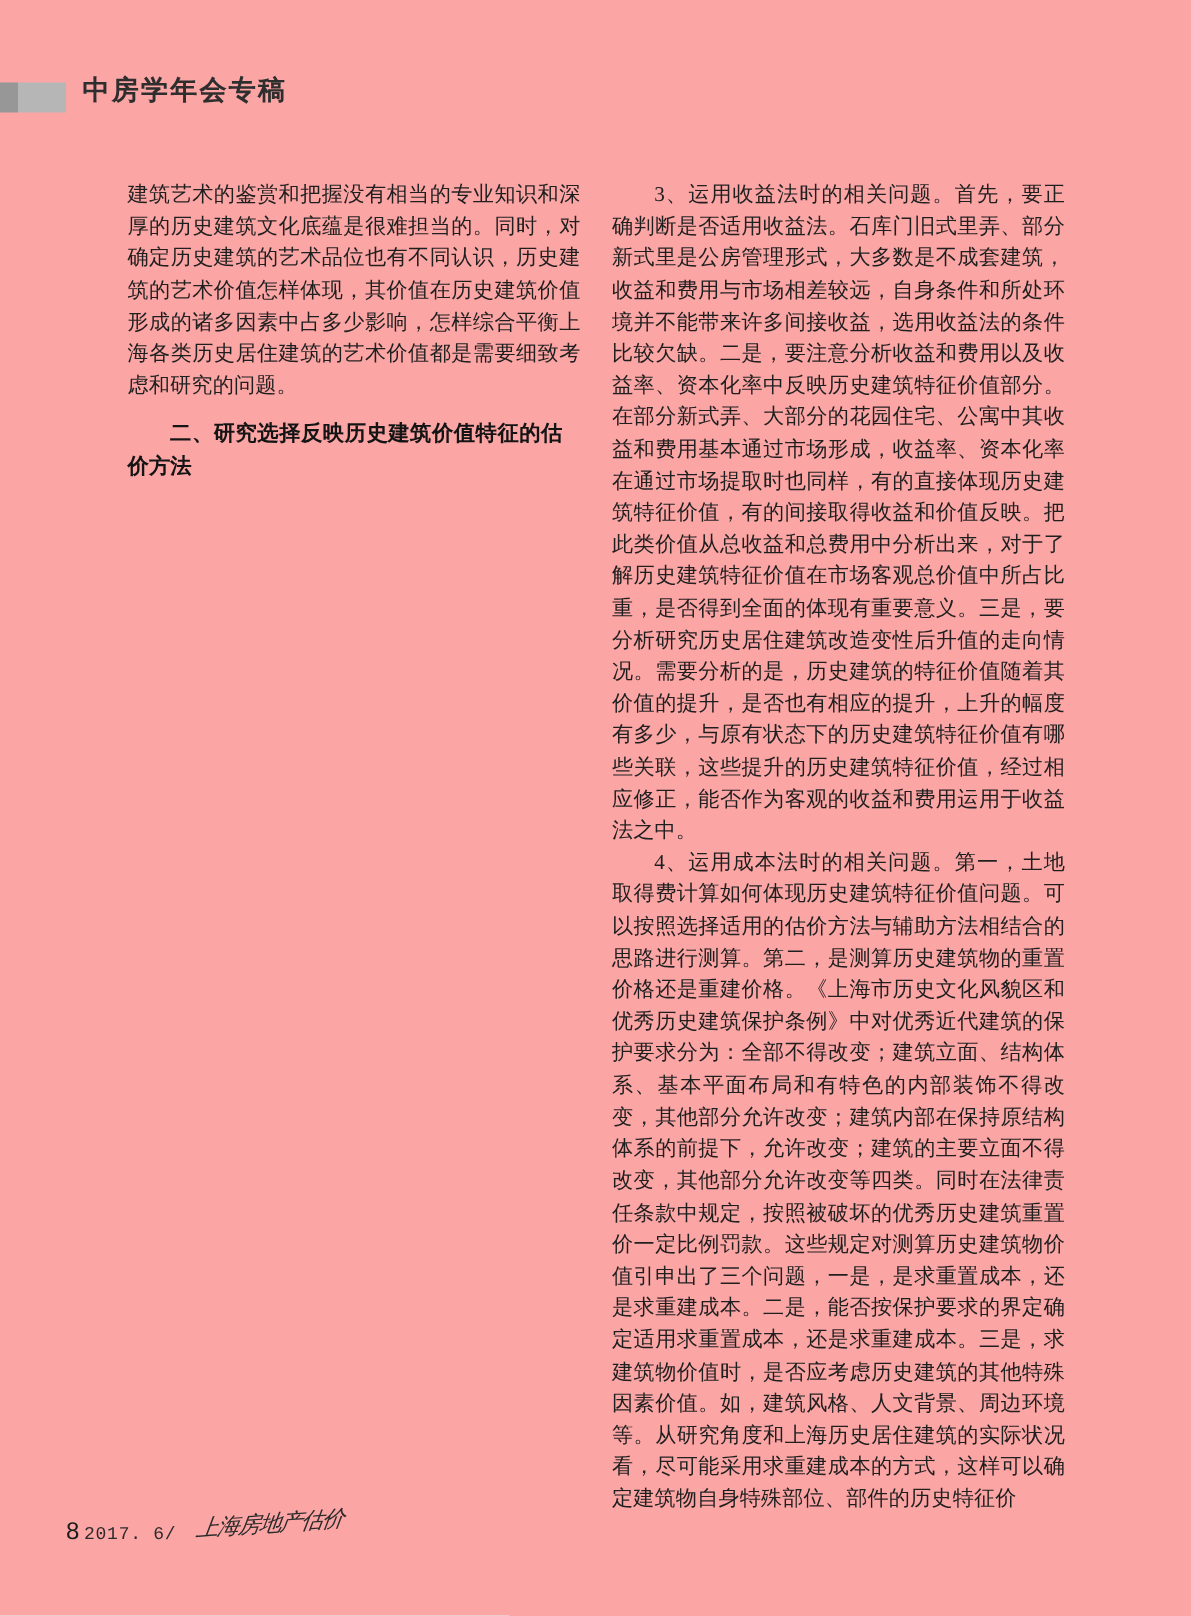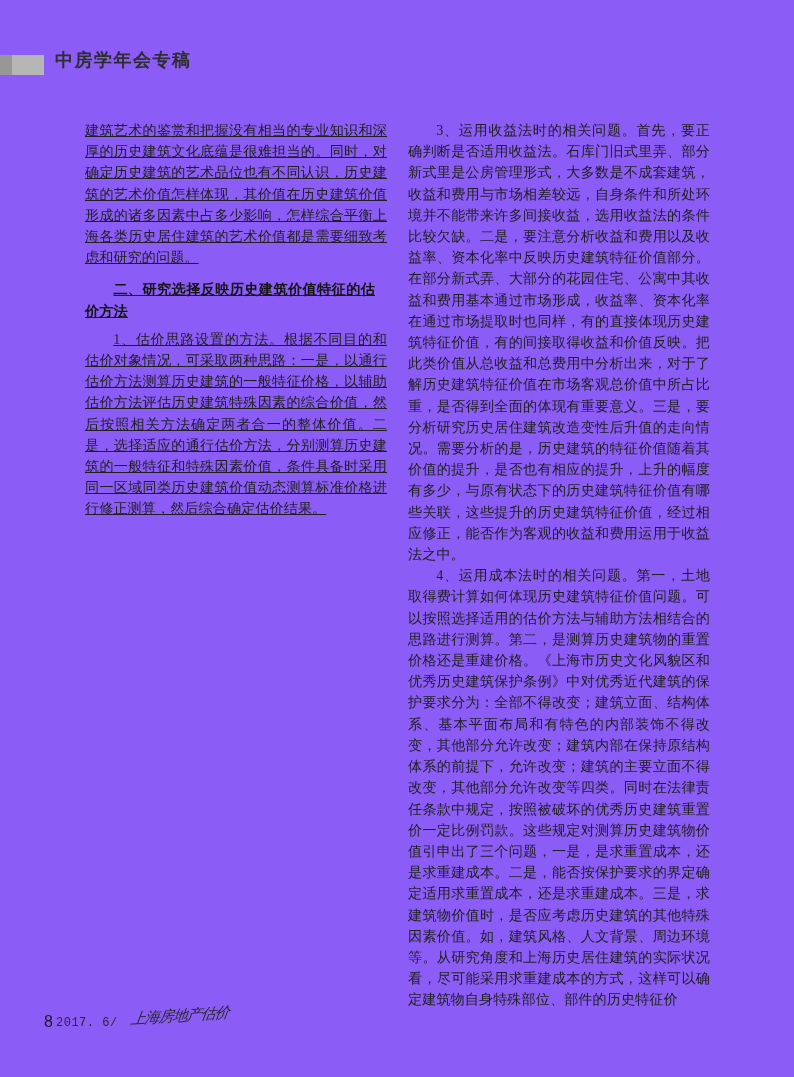--- a/index.html
+++ b/index.html
@@ -1,20 +1,20 @@
 <!DOCTYPE html>
 <html><head>
 <meta charset="utf-8">
 <style>
   html,body{margin:0;padding:0;background:#e8e8e8;}
   .page{
     position:relative;
     width:794px;height:1077px;
     margin:0 auto;
-    background:#8b5cf6;
+    background:#fca5a5;
     overflow:hidden;
     font-family:"Liberation Serif", serif;
     color:#1f1f1f;
   }
   
   .header-bar{
     position:absolute;left:0;top:55px;
     width:44px;height:20px;
     background:linear-gradient(to right,#979797 0px,#979797 12px,#b6b6b6 12px,#b6b6b6 44px);
   }
@@ -30,21 +30,21 @@
   .col{
     position:absolute;top:120px;
     width:302px;
     font-size:14.1px;
     line-height:21.2px;
     text-align:justify;
     text-justify:inter-character;
     word-break:break-all;
     letter-spacing:0.1px;
   }
-  .col-left{left:85px;text-decoration:underline;}
+  .col-left{left:85px;}
   .col-right{left:408px;}
   .col p{margin:0;text-indent:2em;}
   .col p.noindent{text-indent:0;}
   .section-heading{
     margin:11px 12px 7px 0;
     font-family:"Liberation Sans", sans-serif;
     font-size:14.2px;font-weight:bold;
     line-height:21.2px;
     text-indent:2em;
     color:#141414;
@@ -76,21 +76,20 @@
 <body>
 
 <div class="page">
 
   <div class="header-bar"></div>
   <h1 class="header-title">中房学年会专稿</h1>
 
   <div class="col col-left">
     <p class="noindent">建筑艺术的鉴赏和把握没有相当的专业知识和深厚的历史建筑文化底蕴是很难担当的。同时，对确定历史建筑的艺术品位也有不同认识，历史建筑的艺术价值怎样体现，其价值在历史建筑价值形成的诸多因素中占多少影响，怎样综合平衡上海各类历史居住建筑的艺术价值都是需要细致考虑和研究的问题。</p>
     <h2 class="section-heading">二、研究选择反映历史建筑价值特征的估价方法</h2>
-    <p>1、估价思路设置的方法。根据不同目的和估价对象情况，可采取两种思路：一是，以通行估价方法测算历史建筑的一般特征价格，以辅助估价方法评估历史建筑特殊因素的综合价值，然后按照相关方法确定两者合一的整体价值。二是，选择适应的通行估价方法，分别测算历史建筑的一般特征和特殊因素价值，条件具备时采用同一区域同类历史建筑价值动态测算标准价格进行修正测算，然后综合确定估价结果。</p>
   </div>
 
   <div class="col col-right">
     <p>3、运用收益法时的相关问题。首先，要正确判断是否适用收益法。石库门旧式里弄、部分新式里是公房管理形式，大多数是不成套建筑，收益和费用与市场相差较远，自身条件和所处环境并不能带来许多间接收益，选用收益法的条件比较欠缺。二是，要注意分析收益和费用以及收益率、资本化率中反映历史建筑特征价值部分。在部分新式弄、大部分的花园住宅、公寓中其收益和费用基本通过市场形成，收益率、资本化率在通过市场提取时也同样，有的直接体现历史建筑特征价值，有的间接取得收益和价值反映。把此类价值从总收益和总费用中分析出来，对于了解历史建筑特征价值在市场客观总价值中所占比重，是否得到全面的体现有重要意义。三是，要分析研究历史居住建筑改造变性后升值的走向情况。需要分析的是，历史建筑的特征价值随着其价值的提升，是否也有相应的提升，上升的幅度有多少，与原有状态下的历史建筑特征价值有哪些关联，这些提升的历史建筑特征价值，经过相应修正，能否作为客观的收益和费用运用于收益法之中。</p>
     <p>4、运用成本法时的相关问题。第一，土地取得费计算如何体现历史建筑特征价值问题。可以按照选择适用的估价方法与辅助方法相结合的思路进行测算。第二，是测算历史建筑物的重置价格还是重建价格。《上海市历史文化风貌区和优秀历史建筑保护条例》中对优秀近代建筑的保护要求分为：全部不得改变；建筑立面、结构体系、基本平面布局和有特色的内部装饰不得改变，其他部分允许改变；建筑内部在保持原结构体系的前提下，允许改变；建筑的主要立面不得改变，其他部分允许改变等四类。同时在法律责任条款中规定，按照被破坏的优秀历史建筑重置价一定比例罚款。这些规定对测算历史建筑物价值引申出了三个问题，一是，是求重置成本，还是求重建成本。二是，能否按保护要求的界定确定适用求重置成本，还是求重建成本。三是，求建筑物价值时，是否应考虑历史建筑的其他特殊因素价值。如，建筑风格、人文背景、周边环境等。从研究角度和上海历史居住建筑的实际状况看，尽可能采用求重建成本的方式，这样可以确定建筑物自身特殊部位、部件的历史特征价</p>
   </div>
 
   <div class="footer">
     <span class="page-number">8</span>
     <span class="issue-date">2017. 6/</span>

